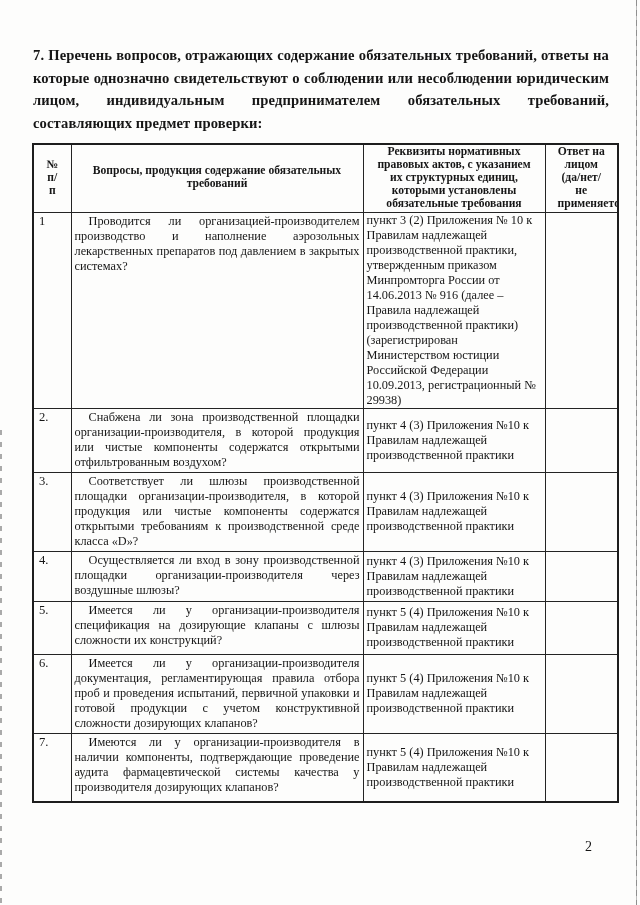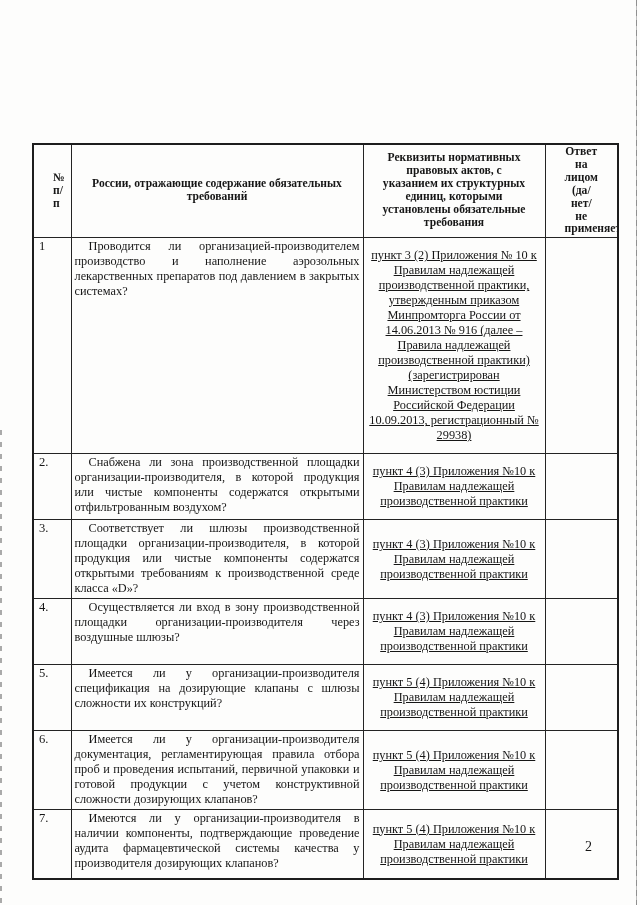--- a/index.html
+++ b/index.html
@@ -59,44 +59,42 @@
   table.req th, table.req td {
     border: 1px solid #242424;
     overflow: hidden;
   }
   table.req th {
     font-size: 11.6px;
     line-height: 12.9px;
     font-weight: bold;
     text-align: center;
     vertical-align: middle;
-    padding: 1px 19px;
+    padding: 1px 12px;
   }
   td.num {
     vertical-align: top;
     text-align: left;
     padding: 1px 2px 1px 5px;
     font-size: 12.6px;
     line-height: 15px;
   }
   td.q {
     vertical-align: top;
     text-align: justify;
     text-indent: 14px;
     padding: 1px 3px 2px 3px;
     font-size: 12.3px;
     line-height: 15px;
   }
   td.ref {
     vertical-align: middle;
-    text-align: center;
-    padding: 10px 3px;
+    padding: 0 3px;
     font-size: 12.3px;
     line-height: 15px;
-    text-decoration: underline;
   }
   td.ans { vertical-align: top; }
   tr.hdr { height: 65px; }
   tr.r1 { height: 196px; }
   tr.r2 { height: 62px; }
   tr.r3 { height: 74px; }
   tr.r4 { height: 50px; }
   tr.r5 { height: 53px; }
   tr.r6 { height: 73px; }
   tr.r7 { height: 69px; }
@@ -108,32 +106,33 @@
     line-height: 16px;
   }
 </style>
 </head>
 <body>
 
 <div class="page">
   <div class="scan-edge-left"></div>
   <div class="scan-edge-right"></div>
 
+  <p class="heading">7. Перечень вопросов, отражающих содержание обязательных требований, ответы на которые однозначно свидетельствуют о соблюдении или несоблюдении юридическим лицом, индивидуальным предпринимателем обязательных требований, составляющих предмет проверки:</p>
 
   <table class="req">
     <colgroup>
       <col style="width:38px">
       <col style="width:292px">
       <col style="width:182px">
       <col style="width:73px">
     </colgroup>
     <thead>
       <tr class="hdr">
         <th>№ п/п</th>
-        <th>России, отражающие содержание обязательных требований</th>
+        <th>Вопросы, продукция содержание обязательных требований</th>
         <th>Реквизиты нормативных правовых актов, с указанием их структурных единиц, которыми установлены обязательные требования</th>
         <th>Ответ на лицом (да/нет/ не применяется</th>
       </tr>
     </thead>
     <tbody>
       <tr class="r1">
         <td class="num">1</td>
         <td class="q">Проводится ли организацией-производителем производство и наполнение аэрозольных лекарственных препаратов под давлением в закрытых системах?</td>
         <td class="ref">пункт 3 (2) Приложения № 10 к Правилам надлежащей производственной практики, утвержденным приказом Минпромторга России от 14.06.2013 № 916 (далее – Правила надлежащей производственной практики) (зарегистрирован Министерством юстиции Российской Федерации 10.09.2013, регистрационный № 29938)</td>
         <td class="ans"></td>

